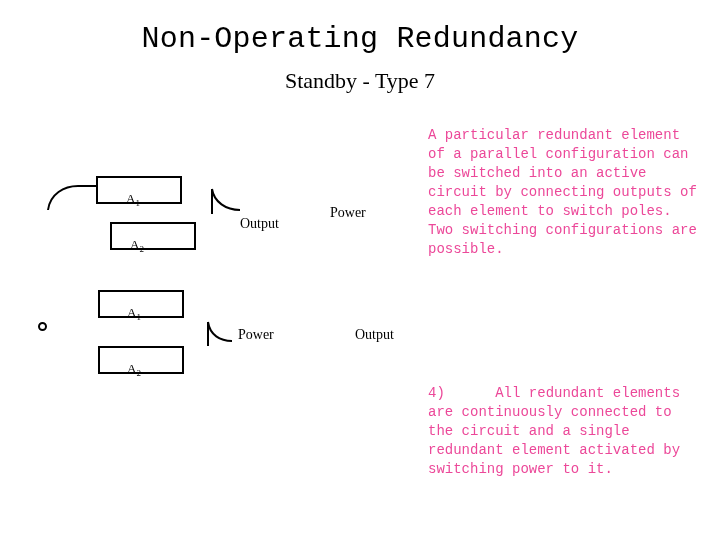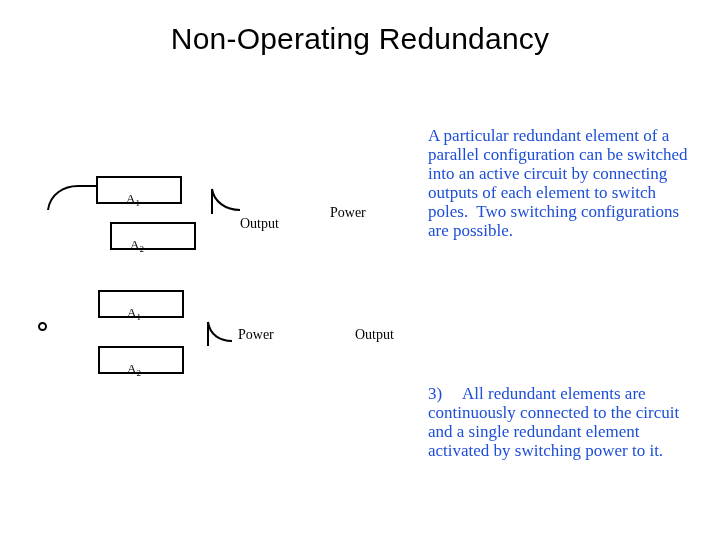--- a/index.html
+++ b/index.html
@@ -16,42 +16,42 @@
     font-family: "Liberation Serif", serif;
     color: #000000;
   }
   .title {
     position: absolute;
     left: 0;
     top: 22px;
     width: 720px;
     text-align: center;
     font-size: 30px;
-    font-family: Liberation Sans, sans-serif;
+    font-family: Liberation Mono, monospace;
     color: #000;
     letter-spacing: 0.2px;
   }
   .subtitle {
     position: absolute;
     left: 0;
     top: 68px;
     width: 720px;
     text-align: center;
     font-size: 22px;
     font-family: "Liberation Serif", serif;
     color: #000;
   }
 
   
   .para {
     position: absolute;
-    font-family: Liberation Serif, serif;
-    font-size: 17px;
+    font-family: Liberation Mono, monospace;
+    font-size: 14px;
     line-height: 19px;
-    color: #1d4ed8;
+    color: #ec4899;
     white-space: pre-wrap;
   }
   #para1 { left: 428px; top: 126px; width: 272px; }
   #para2 { left: 428px; top: 273px; width: 272px; }
   #para3 { left: 428px; top: 384px; width: 262px; }
 
   
   .box {
     position: absolute;
     border: 2px solid #000;
@@ -92,20 +92,21 @@
   }
   svg.swsvg { position: absolute; overflow: visible; }
   svg.swsvg path, svg.swsvg line { stroke: #000; stroke-width: 2; fill: none; }
 </style>
 </head>
 <body>
 
 <div id="page">
 
   <div class="title">Non-Operating Redundancy</div>
+  <div class="subtitle">Standby - Type 7</div>
 
   <div>
 
     <svg class="swsvg" style="left:40px; top:180px; width:70px; height:70px;">
       <path d="M 8 30 C 10 14, 24 6, 38 6 L 60 6"></path>
     </svg>
 
     <div class="vwire" style="left:47px; top:208px; height:36px;"></div>
     <div class="hwire" style="left:47px; top:242px; width:64px;"></div>
 
@@ -164,15 +165,15 @@
     <div class="vwire" style="left:310px; top:282px; height:94px;"></div>
     <div class="hwire" style="left:140px; top:374px; width:172px;"></div>
     <div class="vwire" style="left:140px; top:282px; height:10px;"></div>
     <div class="vwire" style="left:140px; top:364px; height:12px;"></div>
 
     <div class="hwire" style="left:310px; top:328px; width:42px;"></div>
     <div class="difflabel" style="left:355px; top:327px;">Output</div>
   </div>
 
   <div class="para" id="para1">A particular redundant element of a parallel configuration can be switched into an active circuit by connecting outputs of each element to switch poles.  Two switching configurations are possible.</div>
-  <div class="para" id="para3">3)	All redundant elements are continuously connected to the circuit and a single redundant element activated by switching power to it.</div>
+  <div class="para" id="para3">4)	All redundant elements are continuously connected to the circuit and a single redundant element activated by switching power to it.</div>
 
 </div>
 
 </body></html>

